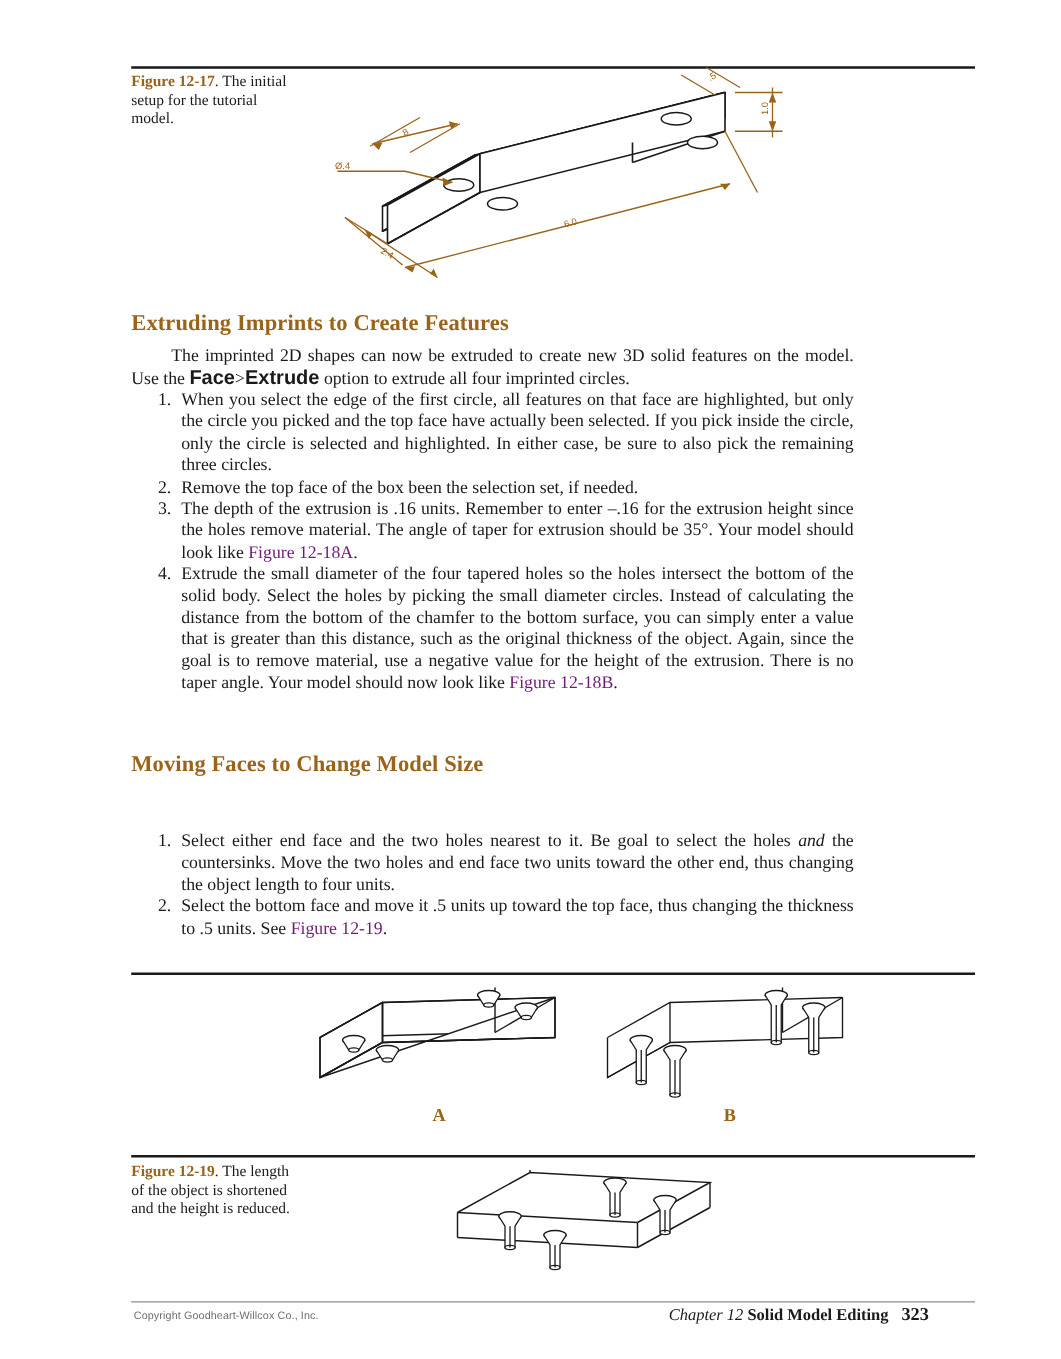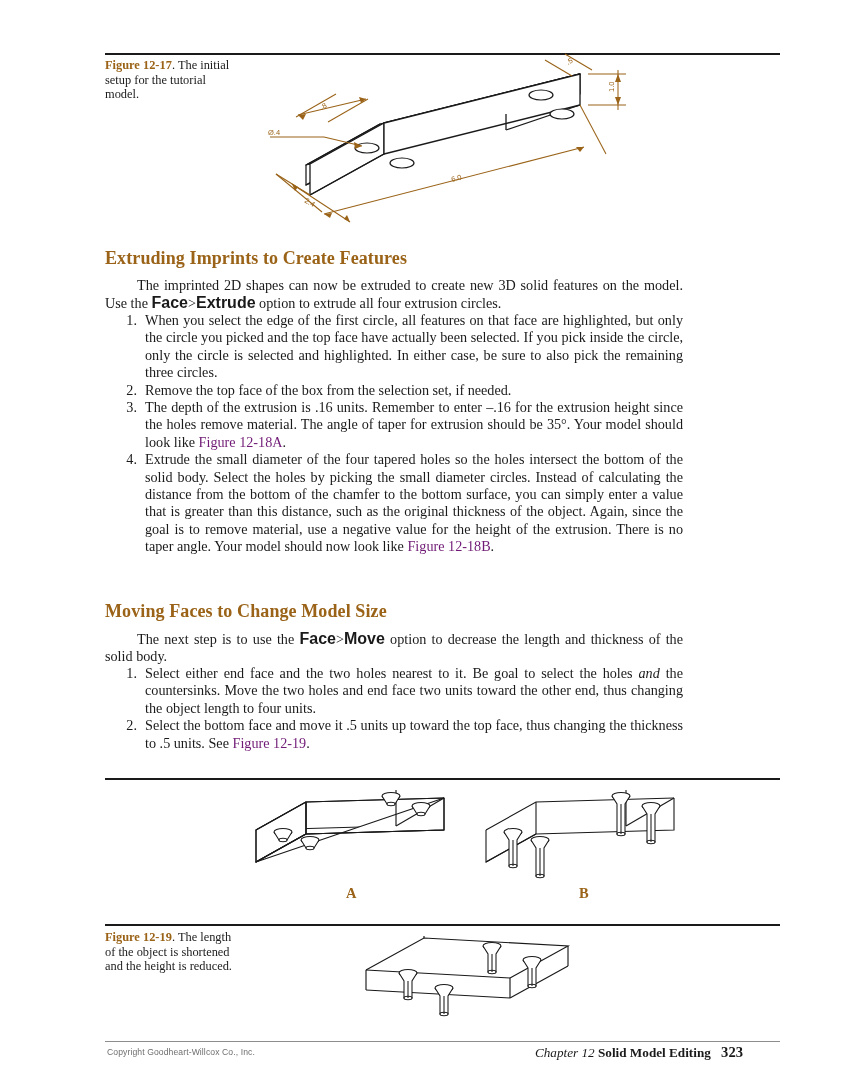--- a/index.html
+++ b/index.html
@@ -218,43 +218,40 @@
         <text x="352" y="40" transform="rotate(-90 352 40)">1.0</text>
         <text x="42" y="150" transform="rotate(30 42 150)">2.4</text>
         <text x="190" y="130" transform="rotate(-15 190 130)">6.0</text>
       </g>
     </svg>
   </div>
 
   <div class="h1" style="top:248px;">Extruding Imprints to Create Features</div>
 
   <div class="para" style="left:105px; top:277px; width:578px;">
-    <span style="display:inline-block; width:32px;"></span><span>The imprinted 2D shapes can now be extruded to create new 3D solid features on the model. Use the </span><span class="ui">Face</span><span>&gt;</span><span class="ui">Extrude</span><span> option to extrude all four extrusion circles.</span>
+    <span style="display:inline-block; width:32px;"></span><span>The imprinted 2D shapes can now be extruded to create new 3D solid features on the model. Use the </span><span class="ui">Face</span><span>&gt;</span><span class="ui">Extrude</span><span> option to extrude all four imprinted circles.</span>
   </div>
 
   <div class="olist" style="left:118px; top:312px; width:565px;">
     <div class="li">
       <span class="num">1.</span><span>When you select the edge of the first circle, all features on that face are highlighted, but only the circle you picked and the top face have actually been selected. If you pick inside the circle, only the circle is selected and highlighted. In either case, be sure to also pick the remaining three circles.</span>
     </div>
     <div class="li" style="text-align:left;">
-      <span class="num">2.</span><span>Remove the top face of the box from the selection set, if needed.</span>
+      <span class="num">2.</span><span>Remove the top face of the box been the selection set, if needed.</span>
     </div>
     <div class="li">
       <span class="num">3.</span><span>The depth of the extrusion is .16 units. Remember to enter –.16 for the extrusion height since the holes remove material. The angle of taper for extrusion should be 35°. Your model should look like </span><span class="xref">Figure 12-18A</span><span>.</span>
     </div>
     <div class="li">
       <span class="num">4.</span><span>Extrude the small diameter of the four tapered holes so the holes intersect the bottom of the solid body. Select the holes by picking the small diameter circles. Instead of calculating the distance from the bottom of the chamfer to the bottom surface, you can simply enter a value that is greater than this distance, such as the original thickness of the object. Again, since the goal is to remove material, use a negative value for the height of the extrusion. There is no taper angle. Your model should now look like </span><span class="xref">Figure 12-18B</span><span>.</span>
     </div>
   </div>
 
   <div class="h1" style="top:601px;">Moving Faces to Change Model Size</div>
 
-  <div class="para" style="left:105px; top:630px; width:578px;">
-    <span style="display:inline-block; width:32px;"></span><span>The next step is to use the </span><span class="ui">Face</span><span>&gt;</span><span class="ui">Move</span><span> option to decrease the length and thickness of the solid body.</span>
-  </div>
 
   <div class="olist" style="left:118px; top:665px; width:565px;">
     <div class="li">
       <span class="num">1.</span><span>Select either end face and the two holes nearest to it. Be goal to select the holes </span><span class="ital">and</span><span> the countersinks. Move the two holes and end face two units toward the other end, thus changing the object length to four units.</span>
     </div>
     <div class="li">
       <span class="num">2.</span><span>Select the bottom face and move it .5 units up toward the top face, thus changing the thickness to .5 units. See </span><span class="xref">Figure 12-19</span><span>.</span>
     </div>
   </div>
 

